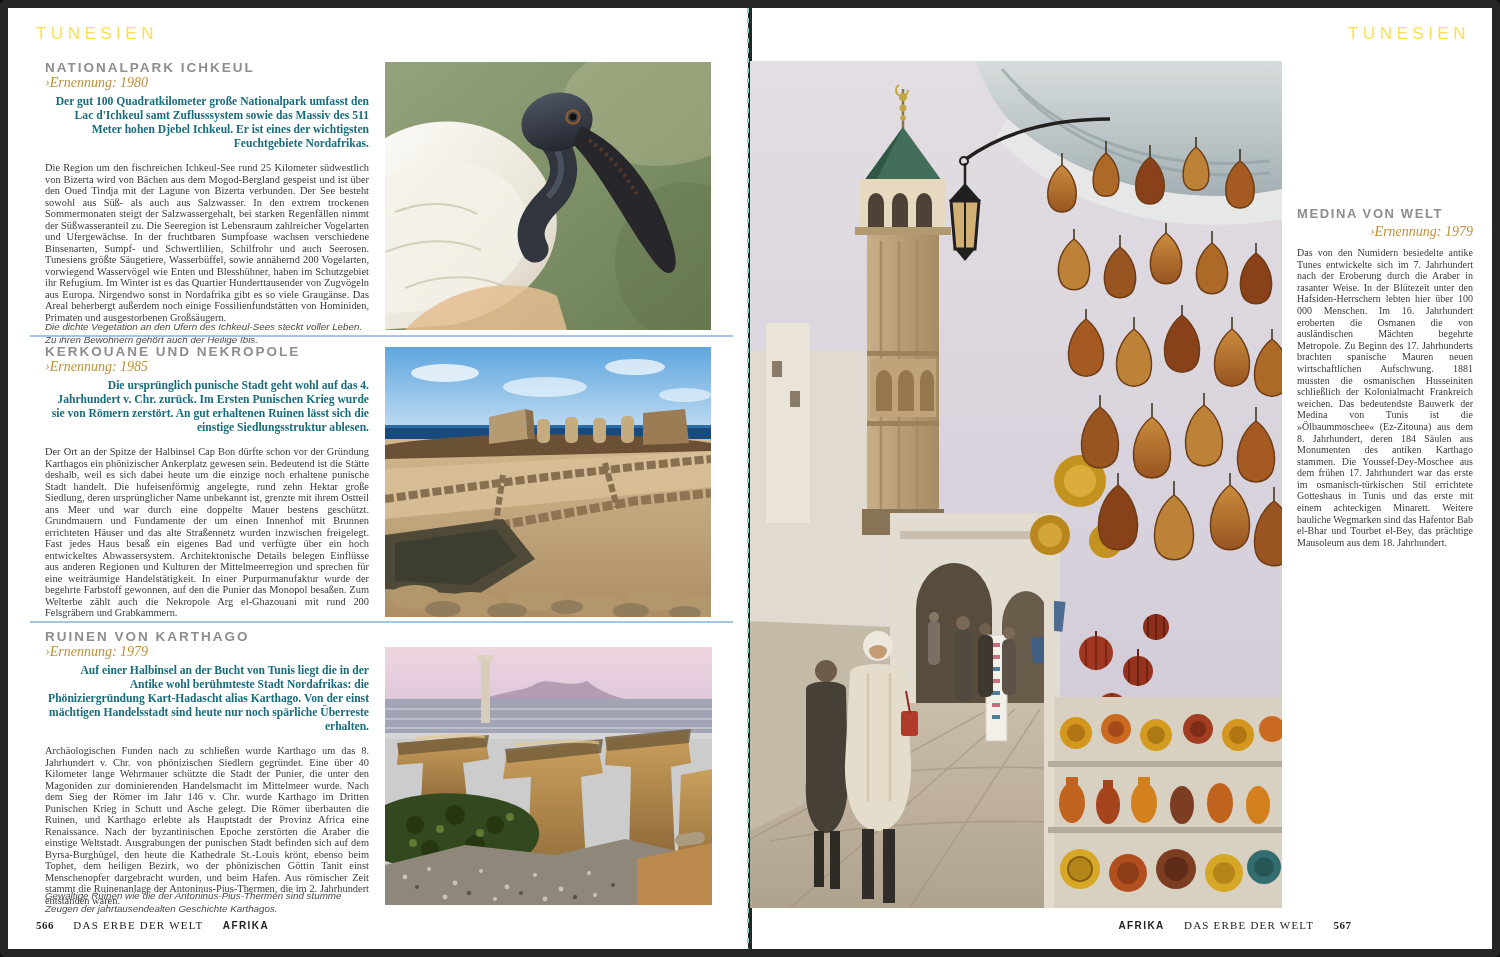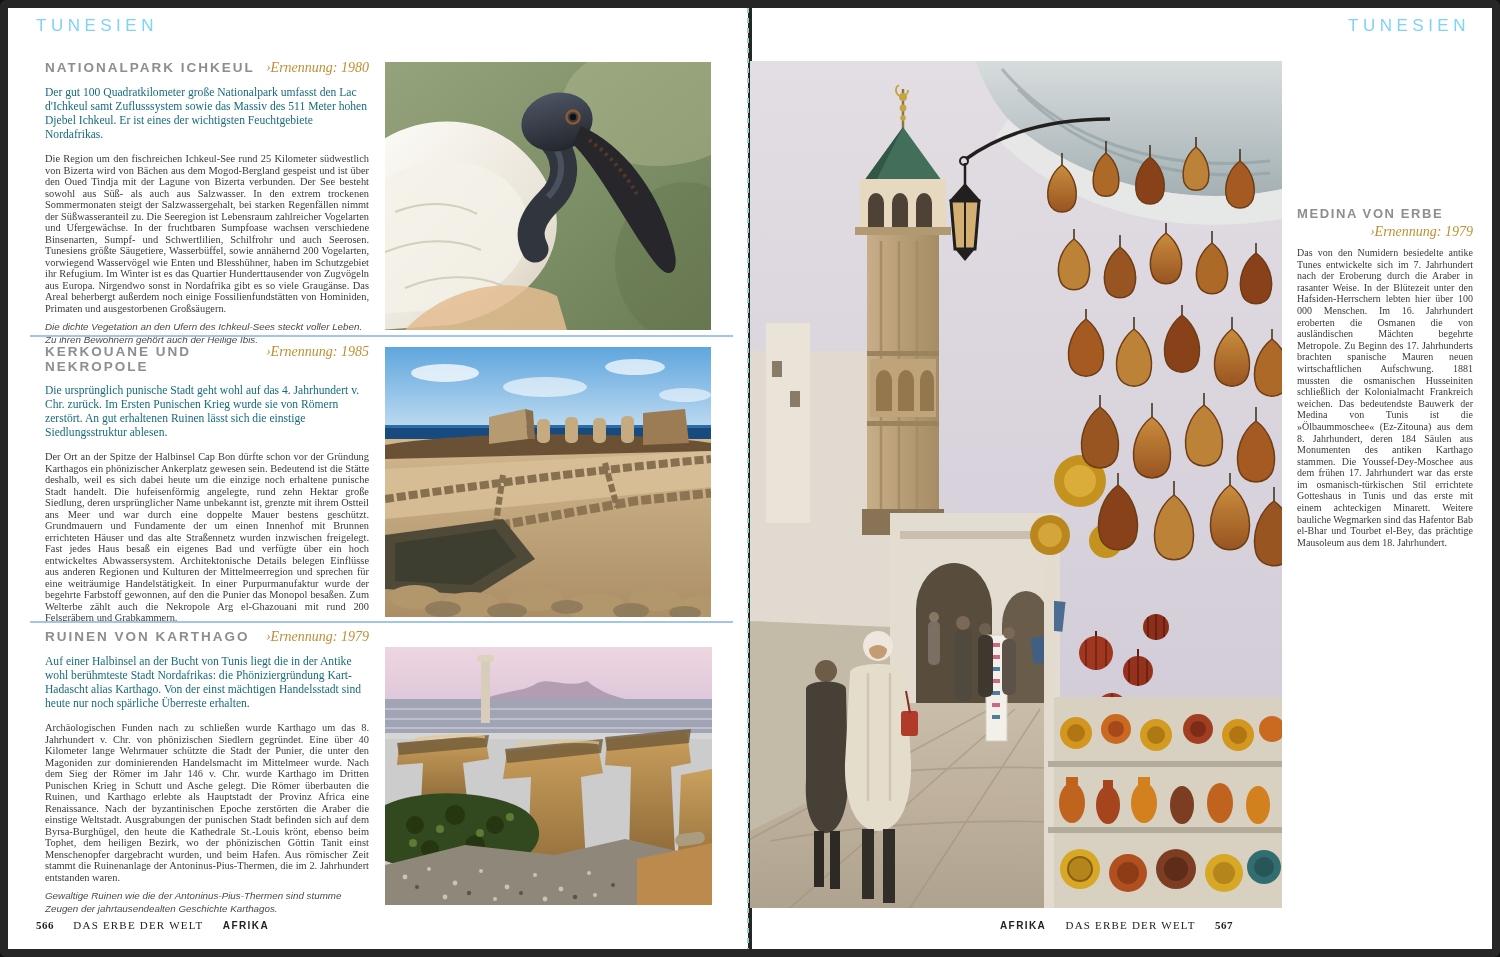--- a/index.html
+++ b/index.html
@@ -4,31 +4,31 @@
 <style>
   html,body{margin:0;padding:0;background:#101010;}
   .spread{position:relative;width:1500px;height:957px;background:#262626;border-radius:6px;overflow:hidden;
           font-family:"Liberation Serif",serif;}
   .page{position:absolute;top:8px;width:740px;height:941px;background:#ffffff;}
   .page.left{left:8px;}
   .page.right{left:752px;}
   .gutter{position:absolute;left:747px;top:8px;width:2px;height:941px;
           background:repeating-linear-gradient(to bottom,#8ed2c8 0 5px,transparent 5px 10px);z-index:5;}
 
-  .kicker{position:absolute;top:16px;font-family:"Liberation Sans",sans-serif;font-size:17px;
-          letter-spacing:4.5px;color:#7dd3fc;z-index:4;}
+  .kicker{position:absolute;top:24px;font-family:"Liberation Sans",sans-serif;font-size:17px;
+          letter-spacing:4.5px;color:#fde047;z-index:4;}
   .kicker.l{left:36px;}
   .kicker.r{left:1000px;width:470px;text-align:right;}
 
   .sec{position:absolute;left:45px;width:324px;z-index:4;}
-  .sec-head{display:flex;justify-content:space-between;align-items:baseline;}
+  .sec-head{display:flex;justify-content:space-between;align-items:baseline;flex-direction:column;}
   .sec-title{margin:0;font-family:"Liberation Sans",sans-serif;font-size:13.5px;font-weight:700;
              letter-spacing:2px;color:#8e8e8e;}
   .ern{font-size:14px;font-style:italic;color:#bf8f35;white-space:nowrap;}
-  .intro{margin-top:10px;font-size:11.6px;line-height:13.9px;font-weight:400;color:#176c7c;}
+  .intro{margin-top:4px;font-size:11.6px;line-height:13.9px;font-weight:700;color:#176c7c;text-align:right;}
   .body{margin-top:7px;font-size:10.4px;line-height:11.5px;color:#3a3a3a;text-align:justify;
         hyphens:auto;max-height:180px;overflow:hidden;}
   .cap{position:absolute;left:0;right:0;top:250px;font-family:"Liberation Sans",sans-serif;
        font-style:italic;font-size:9.8px;line-height:13px;color:#4a4a4a;}
 
   .divider{position:absolute;left:30px;width:703px;height:2px;background:#a3c6e8;z-index:4;}
 
   .photo{position:absolute;overflow:hidden;background:#ccc;z-index:3;}
   .photo svg{display:block;width:100%;height:100%;}
 
@@ -39,21 +39,21 @@
   .rcol .body{font-size:10px;line-height:11.6px;max-height:332px;}
 
   .rcap{position:absolute;left:1297px;top:851px;width:186px;z-index:4;
         font-family:"Liberation Sans",sans-serif;font-style:italic;font-size:9.8px;line-height:13.2px;color:#4a4a4a;}
 
   .footer{position:absolute;top:919px;font-size:11px;color:#222;z-index:4;letter-spacing:.6px;}
   .footer .pn{font-weight:700;letter-spacing:.5px;}
   .footer .series{margin:0 16px;letter-spacing:1.2px;}
   .footer .region{font-family:"Liberation Sans",sans-serif;font-weight:700;font-size:10px;letter-spacing:1.4px;}
   .footer.fl{left:36px;}
-  .footer.fr{left:1000px;width:470px;text-align:left;}
+  .footer.fr{left:1000px;width:470px;text-align:center;}
 </style>
 </head>
 <body>
 
 <div class="spread">
   <div class="page left"></div>
   <div class="page right"></div>
   <div class="gutter"></div>
 
   <div class="kicker l">TUNESIEN</div>
@@ -552,21 +552,21 @@
         <line x1="156" y1="630" x2="160" y2="652" stroke="#8e2c20" stroke-width="2"></line>
         <rect x="112" y="768" width="12" height="70" fill="#2e2b28"></rect>
         <rect x="133" y="768" width="12" height="74" fill="#2e2b28"></rect>
       </g>
 
       <rect width="532" height="847" fill="#7a5a3c" opacity=".05"></rect>
     </svg>
   </figure>
 
   <section class="rcol">
-    <h2 class="sec-title">MEDINA VON ERBE</h2>
+    <h2 class="sec-title">MEDINA VON WELT</h2>
     <span class="ern">›Ernennung: 1979</span>
     <p class="body">Das von den Numidern besiedelte antike Tunes entwickelte sich im 7. Jahrhundert nach der Eroberung durch die Araber in rasanter Weise. In der Blütezeit unter den Hafsiden-Herrschern lebten hier über 100 000 Menschen. Im 16. Jahrhundert eroberten die Osmanen die von ausländischen Mächten begehrte Metropole. Zu Beginn des 17. Jahrhunderts brachten spanische Mauren neuen wirtschaftlichen Aufschwung. 1881 mussten die osmanischen Husseiniten schließlich der Kolonialmacht Frankreich weichen. Das bedeutendste Bauwerk der Medina von Tunis ist die »Ölbaummoschee« (Ez-Zitouna) aus dem 8. Jahrhundert, deren 184 Säulen aus Monumenten des antiken Karthago stammen. Die Youssef-Dey-Moschee aus dem frühen 17. Jahrhundert war das erste im osmanisch-türkischen Stil errichtete Gotteshaus in Tunis und das erste mit einem achteckigen Minarett. Weitere bauliche Wegmarken sind das Hafentor Bab el-Bhar und Tourbet el-Bey, das prächtige Mausoleum aus dem 18. Jahrhundert.</p>
   </section>
 
 
   <div class="footer fl">
     <span class="pn">566</span>
     <span class="series">DAS ERBE DER WELT</span>
     <span class="region">AFRIKA</span>
   </div>

